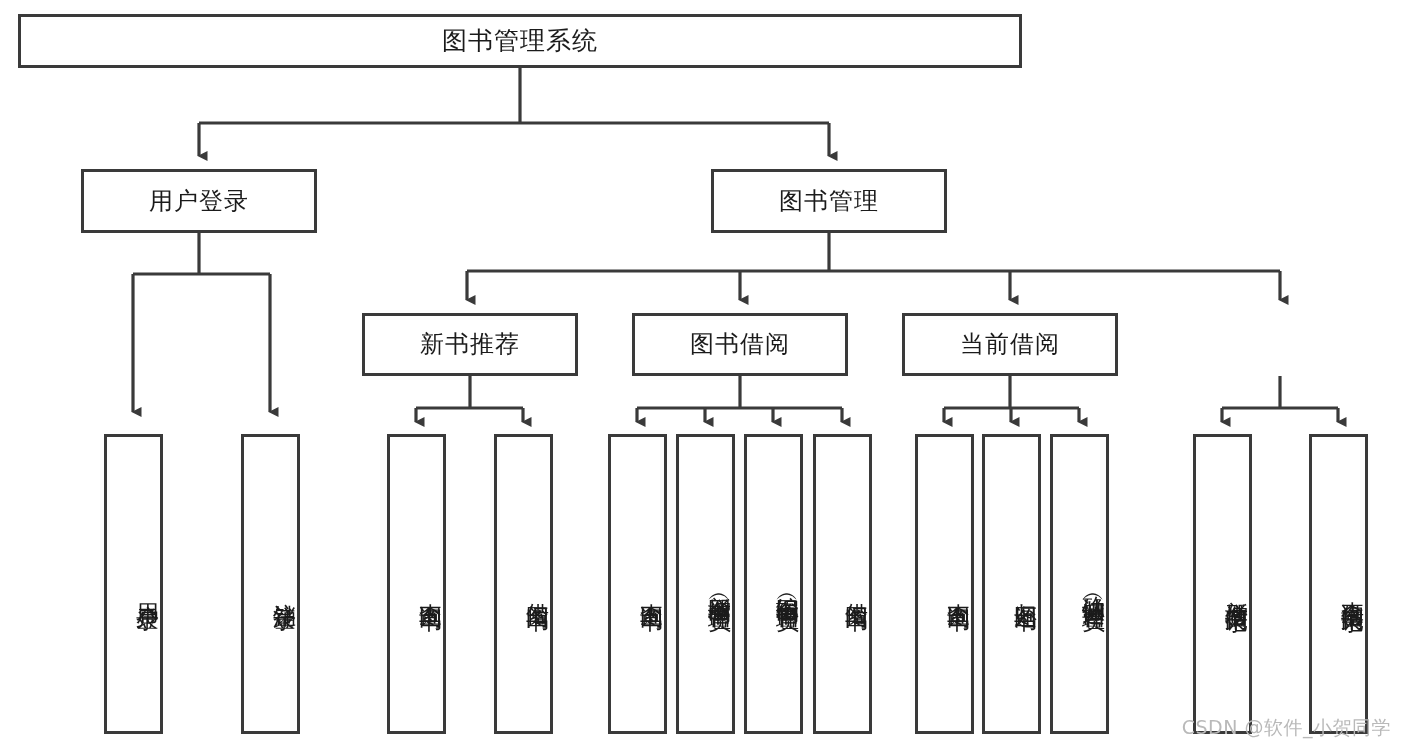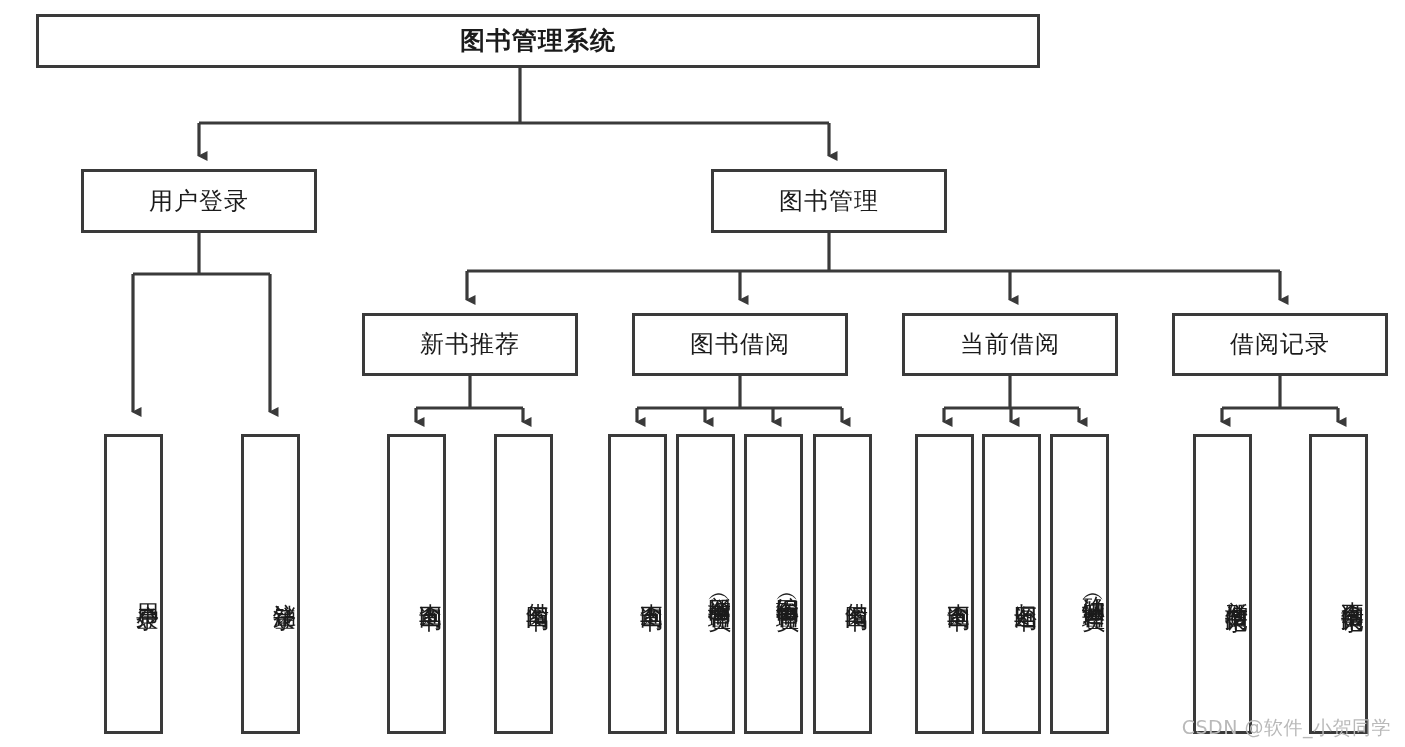--- a/index.html
+++ b/index.html
@@ -129,43 +129,40 @@
       <path d="M1011,408 L1011,422" marker-end="url(#arrow)"></path>
       <path d="M1079,408 L1079,422" marker-end="url(#arrow)"></path>
 
       <path d="M1280,376 L1280,408"></path>
       <path d="M1222,408 L1338,408"></path>
       <path d="M1222,408 L1222,422" marker-end="url(#arrow)"></path>
       <path d="M1338,408 L1338,422" marker-end="url(#arrow)"></path>
     </g>
   </svg>
 
-  <div class="node horiz root-node" style="left:36px; top:14px; width:1004px; height:54px;font-weight:bold;">
+  <div class="node horiz root-node" style="left:18px; top:14px; width:1004px; height:54px;">
     <span>图书管理系统</span>
   </div>
 
   <div class="node horiz" style="left:81px; top:169px; width:236px; height:64px;">
     <span>用户登录</span>
   </div>
   <div class="node horiz" style="left:711px; top:169px; width:236px; height:64px;">
     <span>图书管理</span>
   </div>
 
   <div class="node horiz" style="left:362px; top:313px; width:216px; height:63px;">
     <span>新书推荐</span>
   </div>
   <div class="node horiz" style="left:902px; top:313px; width:216px; height:63px;">
     <span>当前借阅</span>
   </div>
   <div class="node horiz" style="left:632px; top:313px; width:216px; height:63px;">
     <span>图书借阅</span>
   </div>
-  <div class="node horiz" style="left:1172px; top:313px; width:216px; height:63px;">
-    <span>借阅记录</span>
-  </div>
 
   <div class="node vert" style="left:104px; top:434px; width:59px; height:300px;">
     <span class="vtext">用户登录</span>
   </div>
   <div class="node vert" style="left:241px; top:434px; width:59px; height:300px;">
     <span class="vtext">注销登录</span>
   </div>
 
   <div class="node vert" style="left:387px; top:434px; width:59px; height:300px;">
     <span class="vtext">查询图书</span>

